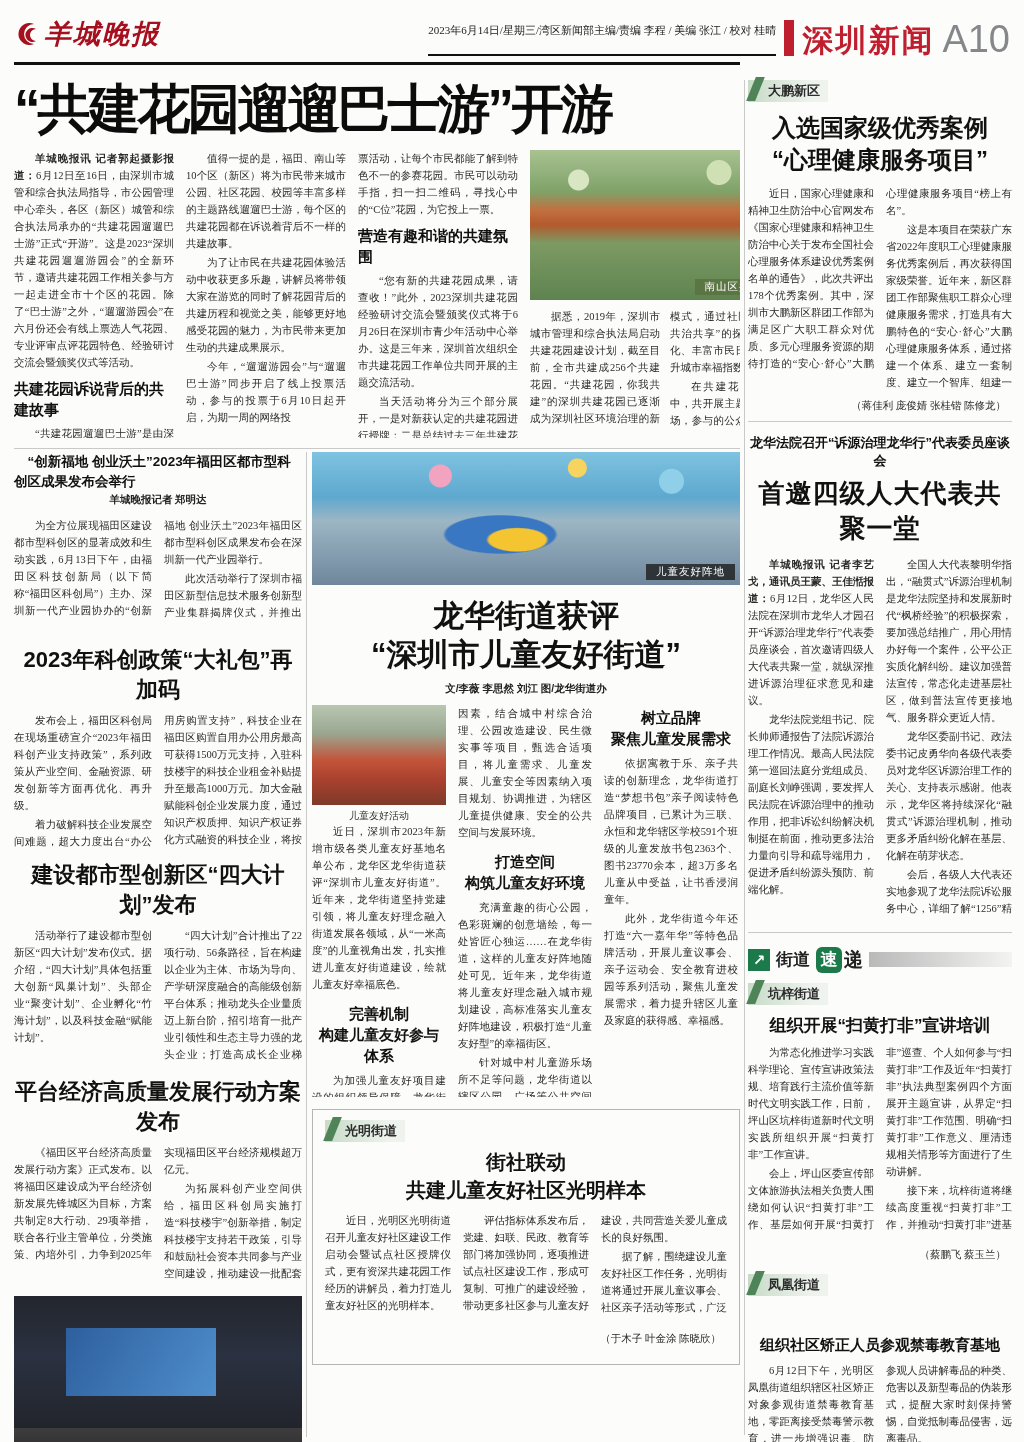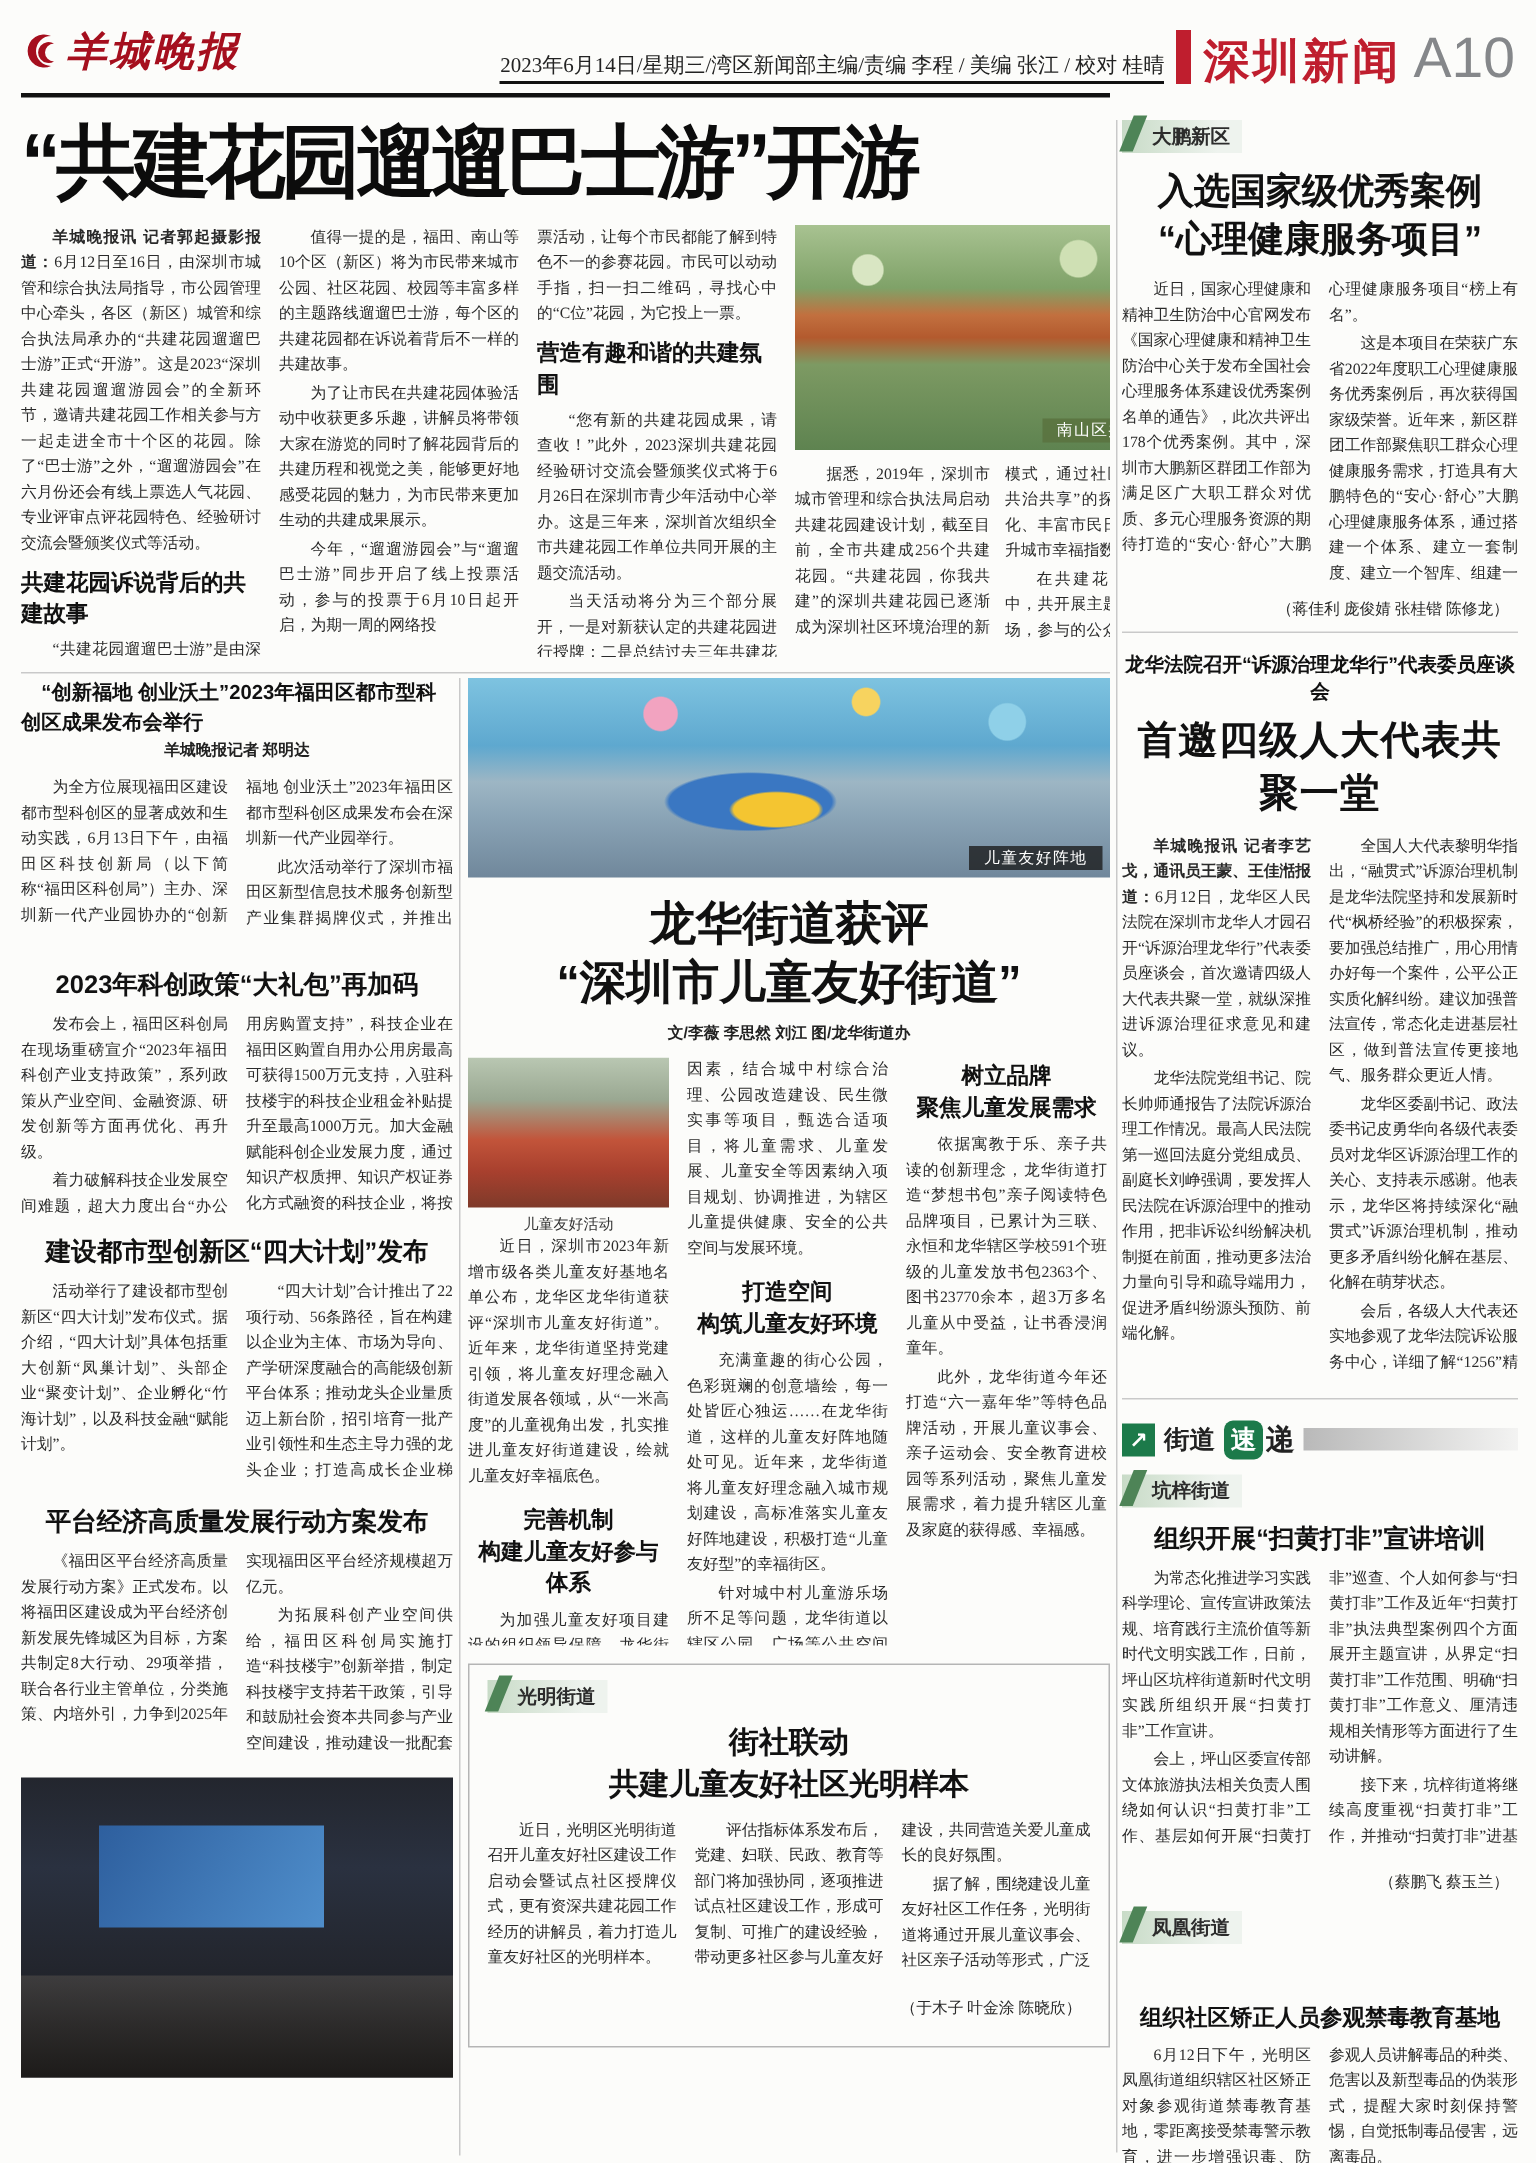--- a/index.html
+++ b/index.html
@@ -8,34 +8,34 @@
   .sans{font-family:"Liberation Sans","DejaVu Sans",sans-serif;}
   .p{margin:0 0 2px 0;text-indent:2em;font-size:10.5px;line-height:1.62;text-align:justify;color:#2a2a2a;}
   .p b{font-family:"Liberation Sans","DejaVu Sans",sans-serif;font-weight:700;}
 
   
   .masthead{position:absolute;left:14px;top:12px;width:996px;height:60px;}
   .logo-wrap{position:absolute;left:0;top:4px;display:flex;align-items:center;gap:4px;}
   .logo-text{font-size:27px;font-weight:700;font-style:italic;color:#a50f1e;letter-spacing:2px;}
   .mast-rule{position:absolute;left:0;top:50px;width:726px;height:3px;background:#111;}
   .mast-right{position:absolute;right:0;top:8px;display:flex;align-items:flex-end;gap:8px;}
-  .dateline{font-size:14px;color:#222;padding-bottom:1px;border-bottom:2px solid #111;}
+  .dateline{font-size:11px;color:#222;padding-bottom:16px;border-bottom:2px solid #111;}
   .red-bar{width:10px;height:36px;background:#bf1e2e;}
   .section-title{font-weight:900;font-size:31px;color:#bf1e2e;letter-spacing:2px;line-height:1;}
   .page-no{font-size:38px;color:#85878a;line-height:.9;font-weight:400;}
 
   
   .divider-v{position:absolute;width:1px;background:#c9c9c9;}
   .divider-h{position:absolute;height:1px;background:#c9c9c9;}
   .gtag{position:relative;display:inline-block;background:linear-gradient(90deg,#c8dbc7,#eef3ee 80%);
         padding:2px 8px 2px 20px;font-family:"Liberation Sans","DejaVu Sans",sans-serif;
         font-weight:700;font-size:13px;color:#2c2c2c;}
   .gtag::before{content:"";position:absolute;left:3px;top:-3px;width:9px;height:24px;background:#4e8457;transform:skewX(-22deg);}
   .subhd{font-family:"Liberation Sans","DejaVu Sans",sans-serif;font-weight:700;font-size:15px;line-height:1.35;margin:8px 0 5px;color:#111;}
-  .centerhd{font-family:"Liberation Sans","DejaVu Sans",sans-serif;font-weight:800;font-size:17px;text-align:center;margin:10px 0 7px;color:#111;}
+  .centerhd{font-family:"Liberation Sans","DejaVu Sans",sans-serif;font-weight:800;font-size:22px;text-align:center;margin:10px 0 7px;color:#111;}
   .sig{font-size:10.5px;text-align:right;padding-right:6px;margin-top:2px;color:#2a2a2a;}
   .twocol{columns:2;column-gap:12px;overflow:hidden;}
   .threecol{columns:3;column-gap:12px;overflow:hidden;}
   .chip{position:absolute;right:5px;bottom:5px;color:#fff;font-family:"Liberation Sans","DejaVu Sans",sans-serif;
         font-size:10.5px;padding:1px 10px;letter-spacing:1px;}
 
   
   .main-art{position:absolute;left:14px;top:80px;width:726px;height:366px;}
   .main-head{margin:0;font-family:"Liberation Sans","DejaVu Sans",sans-serif;font-weight:900;
              font-size:53px;line-height:1.1;letter-spacing:-3px;color:#0c0c0c;white-space:nowrap;}

